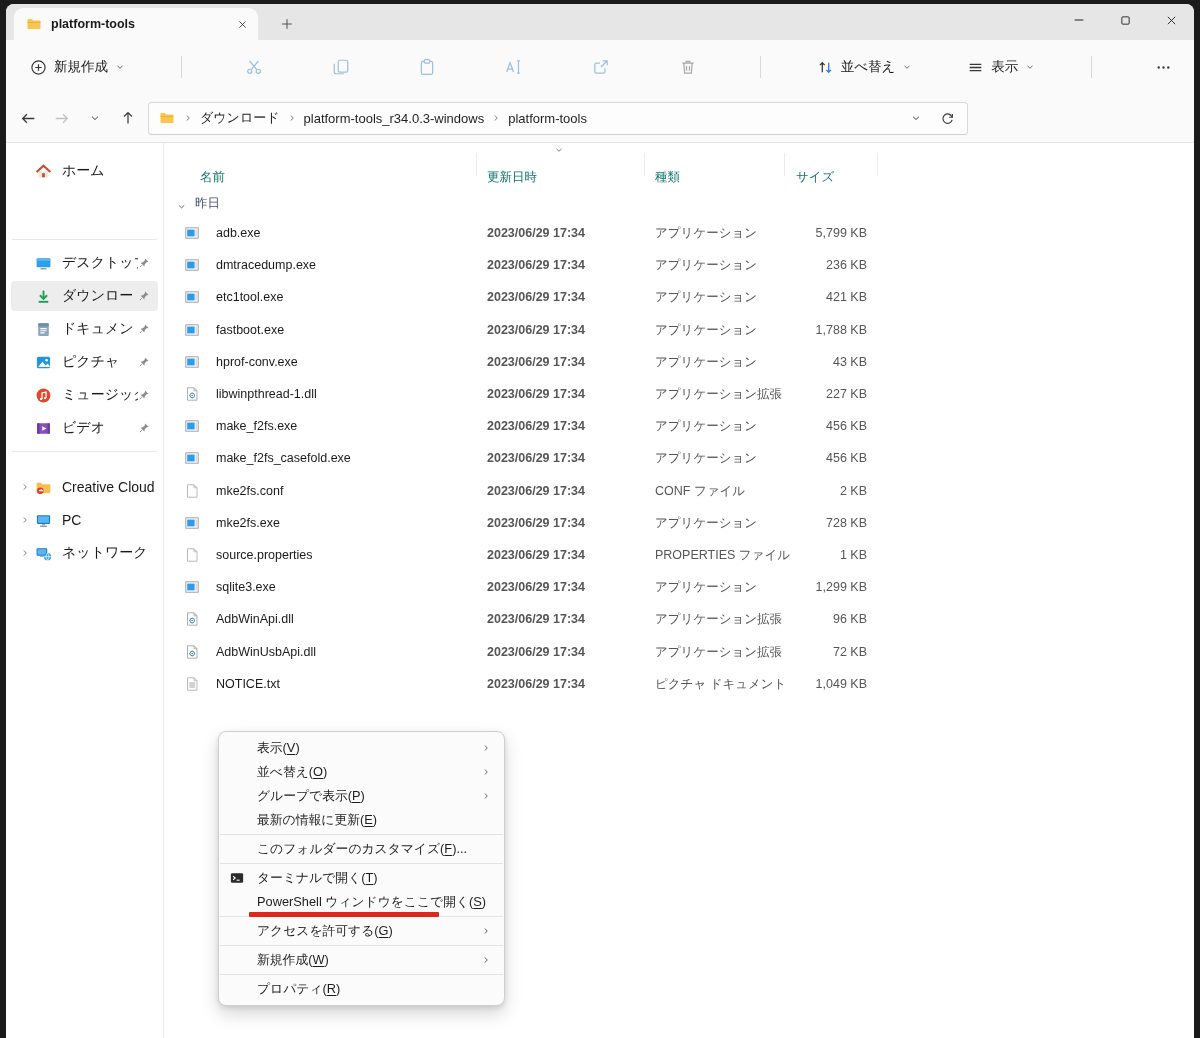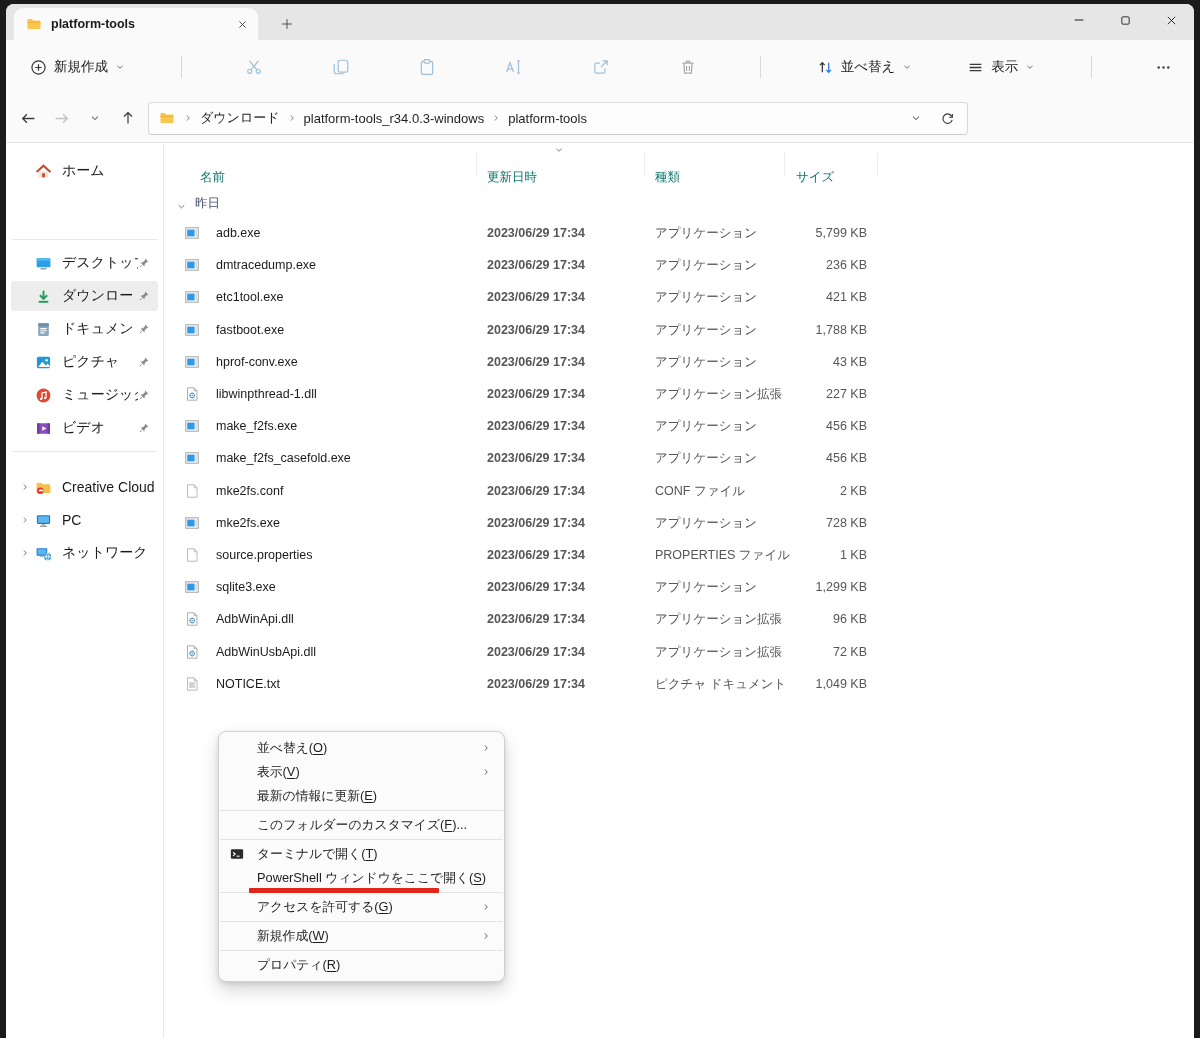--- a/index.html
+++ b/index.html
@@ -681,29 +681,37 @@
             <span class="fdate">2023/06/29 17:34</span>
             <span class="ftype">ピクチャ ドキュメント</span>
             <span class="fsize">1,049 KB</span>
           </div>
         </div>
     </div>
   </div>
 
   <div class="ctxmenu" id="ctxmenu">
       <div class="mi">
+        <span>表示(<u>V</u>)</span>
+        <span class="mchev">
+          <svg viewBox="0 0 16 16" width="10" height="10">
+            <path d="M6.2 4 10 8 6.2 12" stroke="currentColor" stroke-width="1.3" fill="none"></path>
+          </svg>
+        </span>
+      </div>
+      <div class="mi">
         <span>並べ替え(<u>O</u>)</span>
         <span class="mchev">
           <svg viewBox="0 0 16 16" width="10" height="10">
             <path d="M6.2 4 10 8 6.2 12" stroke="currentColor" stroke-width="1.3" fill="none"></path>
           </svg>
         </span>
       </div>
       <div class="mi">
-        <span>表示(<u>V</u>)</span>
+        <span>グループで表示(<u>P</u>)</span>
         <span class="mchev">
           <svg viewBox="0 0 16 16" width="10" height="10">
             <path d="M6.2 4 10 8 6.2 12" stroke="currentColor" stroke-width="1.3" fill="none"></path>
           </svg>
         </span>
       </div>
       <div class="mi">
         <span>最新の情報に更新(<u>E</u>)</span>
       </div>
       <div class="mdiv"></div>

